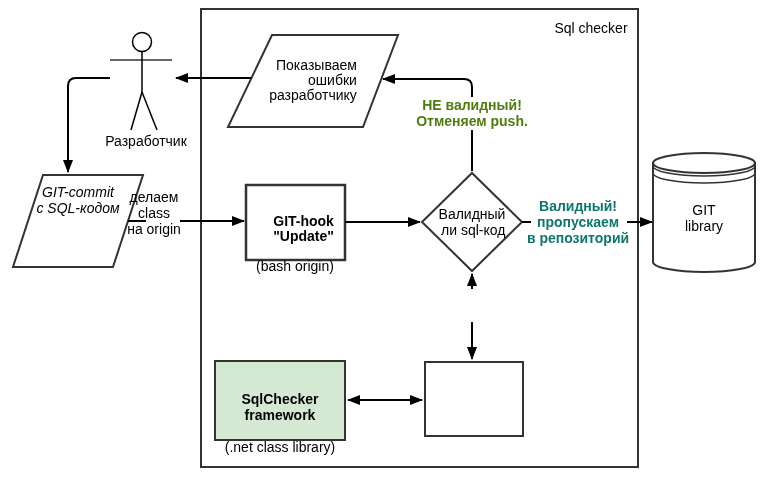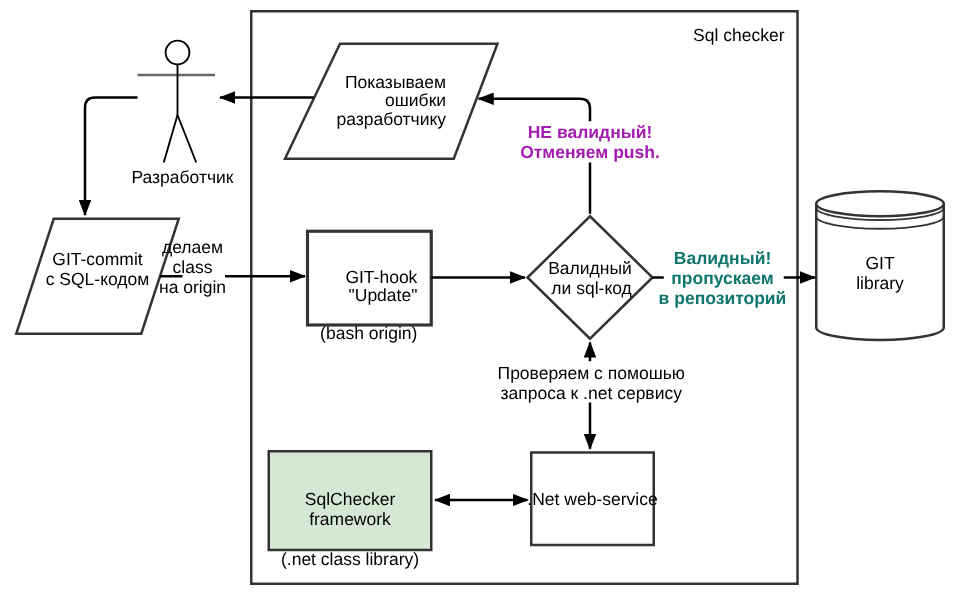--- a/index.html
+++ b/index.html
@@ -7,22 +7,22 @@
     position:relative;width:775px;height:490px;background:#fff;overflow:hidden;
     font-family:"Liberation Sans","DejaVu Sans",sans-serif;
   }
   #shapes{position:absolute;left:0;top:0;}
   .lbl{
     position:absolute;transform:translateX(-50%);
     text-align:center;font-size:14px;line-height:16px;
     white-space:pre-line;color:#000;
   }
   .lh15{line-height:15px;text-align:right;}
-  .bold{font-weight:normal;}
-  .red{color:#a21caf;font-weight:bold;}
+  .bold{font-weight:bold;}
+  .red{color:#4d7c0f;font-weight:bold;}
   .green{color:#0f766e;font-weight:bold;}
 </style>
 </head>
 <body>
 
 <div id="stage">
 
   <svg id="shapes" width="775" height="490" viewBox="0 0 775 490">
     <defs>
       <marker id="ah" markerWidth="13" markerHeight="10" refX="12" refY="5" orient="auto-start-reverse" markerUnits="userSpaceOnUse">
@@ -76,21 +76,21 @@
   </svg>
 
   <div class="lbl" style="left:591px;top:20px;">Sql checker</div>
 
   <div class="lbl" style="left:146px;top:133px;">Разработчик</div>
 
   <div class="lbl lh15" style="left:313px;top:58px;">Показываем
 ошибки
 разработчику</div>
 
-  <div class="lbl" style="left:78px;top:199px;">GIT-commit
+  <div class="lbl" style="left:78px;top:184px;font-style:italic;">GIT-commit
 с  SQL-кодом</div>
 
   <div class="lbl" style="left:154px;top:189px;">делаем
 class
 на origin</div>
 
   <div class="lbl lh15" style="left:295px;top:199px;">
     <span class="bold">GIT-hook
 "Update"</span><br>
     <span>(bash origin)</span>
@@ -102,24 +102,21 @@
   <div class="lbl red" style="left:472px;top:97px;">НЕ валидный!
 Отменяем push.</div>
 
   <div class="lbl green" style="left:578px;top:198px;">Валидный!
 пропускаем
 в репозиторий</div>
 
   <div class="lbl" style="left:704px;top:202px;">GIT
 library</div>
 
-  <div class="lbl" style="left:473px;top:290px;">Проверяем с помошью
-запроса к .net сервису</div>
 
   <div class="lbl" style="left:280px;top:375px;">
     <span class="bold">SqlChecker
 framework</span><br>
     <span>(.net class library)</span>
   </div>
 
-  <div class="lbl" style="left:474px;top:391px;">.Net web-service</div>
 
 </div>
 
 </body></html>

